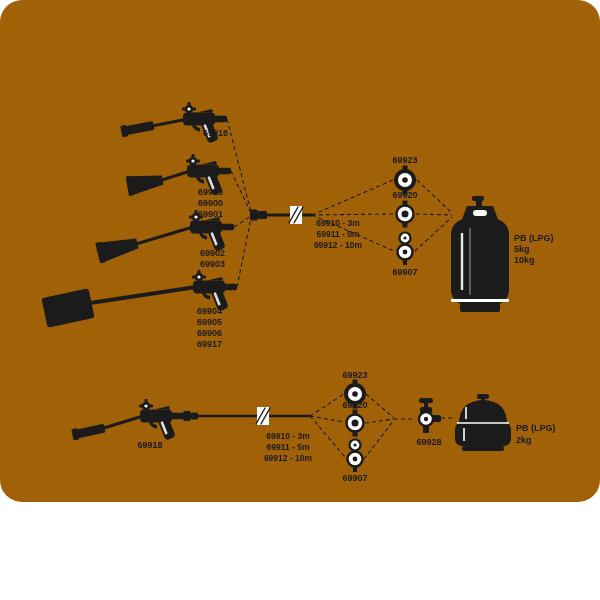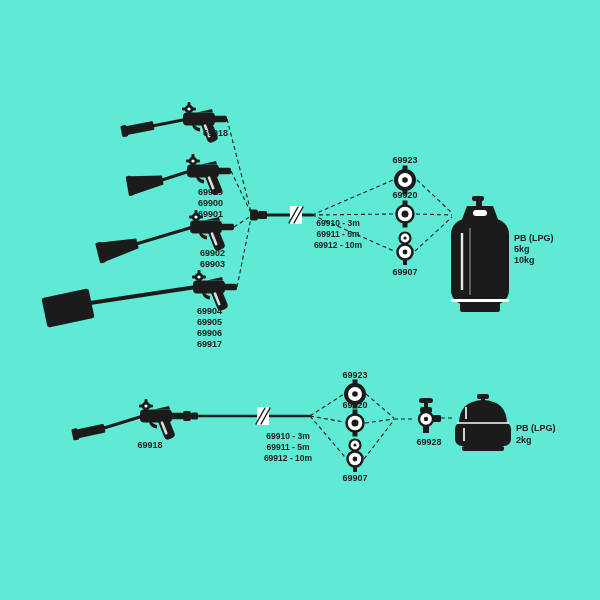--- a/index.html
+++ b/index.html
@@ -1,16 +1,16 @@
 <!DOCTYPE html>
 <html><head>
 <meta charset="utf-8">
 <style>
   html,body{margin:0;padding:0;background:#ffffff;}
-  .canvas{width:600px;height:600px;background:#5eead4;position:relative;overflow:hidden;}
+  .canvas{width:600px;height:502px;background:#a16207;position:relative;overflow:hidden;border-radius:22px;}
   svg{display:block;}
   .ink{fill:#1b1b1b;}
   .stroke{stroke:#1b1b1b;fill:none;stroke-linecap:round;}
   .dash{stroke:#1b1b1b;stroke-width:1.1;stroke-dasharray:4 3;fill:none;}
   text.lbl{font-family:"Liberation Sans",sans-serif;font-weight:bold;font-size:9px;fill:#1b1b1b;}
   text.sm{font-size:8.5px;}
   .mid{text-anchor:middle;}
 </style>
 </head>
 <body>

